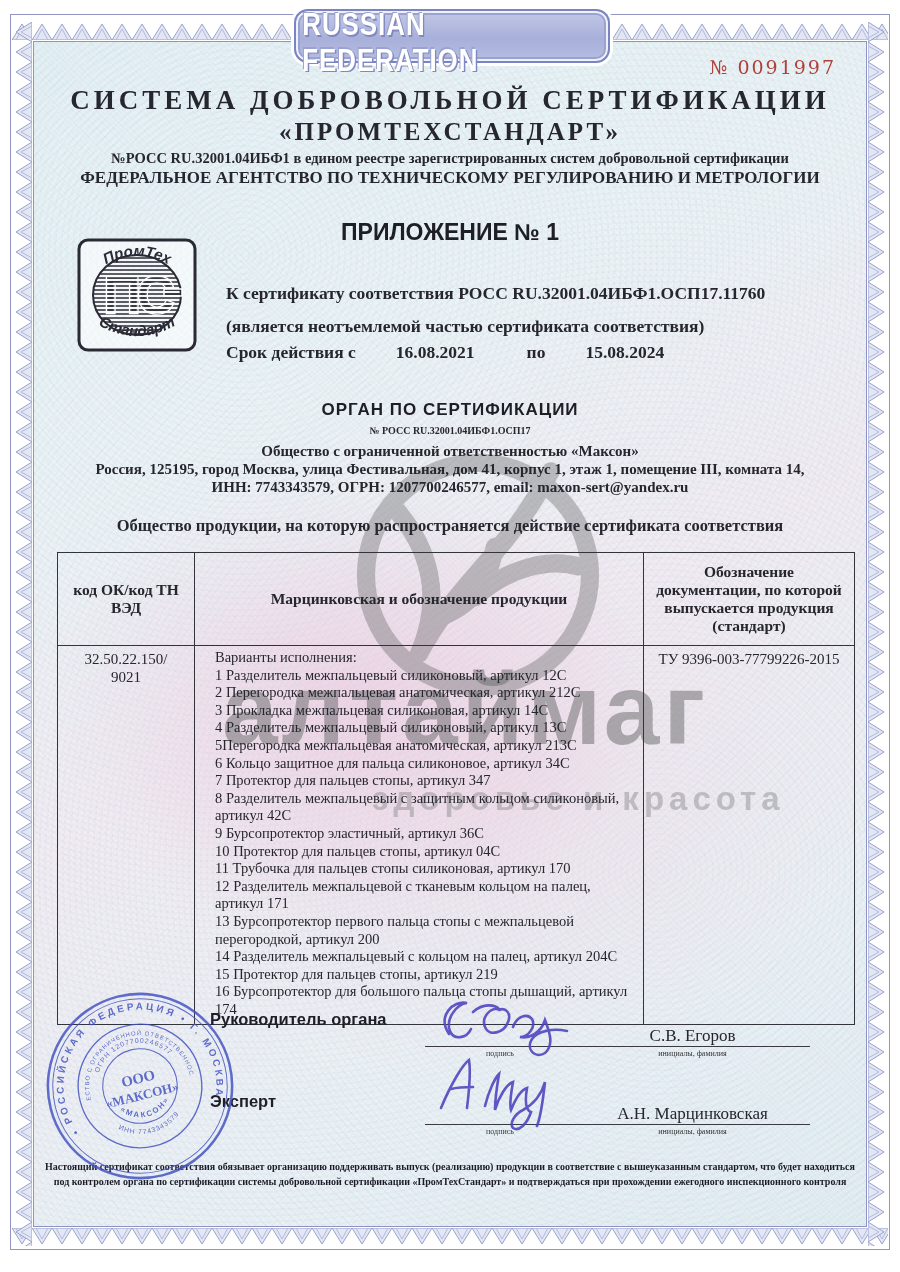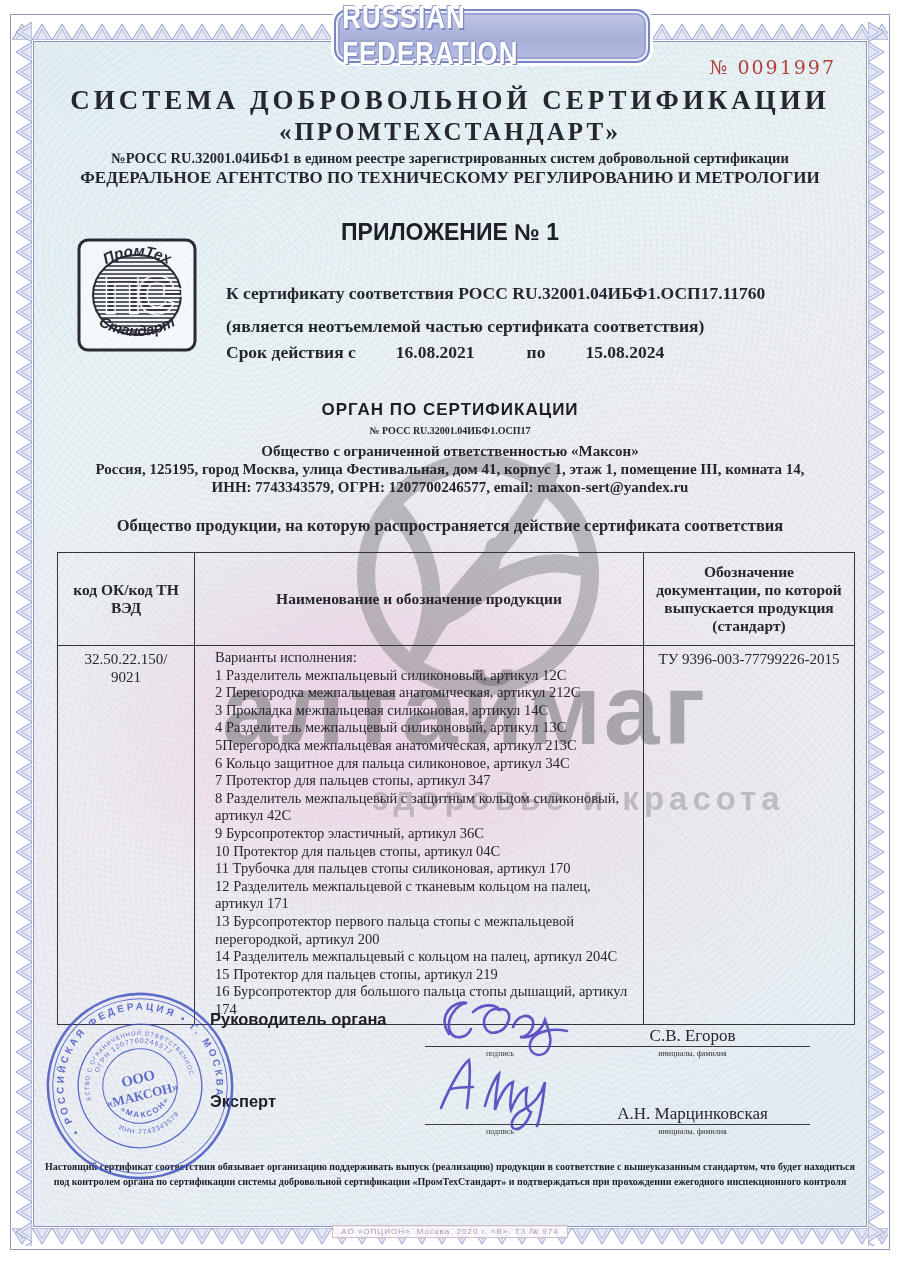--- a/index.html
+++ b/index.html
@@ -22,21 +22,21 @@
           repeating-linear-gradient(45deg, rgba(135,170,200,.055) 0 1px, rgba(0,0,0,0) 1px 4px),
           repeating-linear-gradient(-45deg, rgba(205,150,185,.05) 0 1px, rgba(0,0,0,0) 1px 4px),
           repeating-radial-gradient(circle at 25% 18%, rgba(120,185,205,.06) 0 2px, rgba(0,0,0,0) 2px 6px),
           repeating-radial-gradient(circle at 75% 70%, rgba(200,140,180,.05) 0 2px, rgba(0,0,0,0) 2px 6px),
           linear-gradient(155deg, #e4f1f4 0%, #eaf4f6 28%, #f1edf3 52%, #eaf2f5 78%, #e2eef2 100%);}
   
   .badge{position:absolute;left:294px;top:9px;width:312px;height:50px;z-index:10;
         background:linear-gradient(#c3c8e6,#a8b0da 55%,#b7bde2);
         border:2px solid #7b84c2;border-radius:14px;
         box-shadow:0 0 0 3px #fff, inset 0 0 0 2px #eef0fa, inset 0 0 0 4px #9aa2d2;
-        display:flex;align-items:center;justify-content:center;margin-left:40px;}
+        display:flex;justify-content:center;}
   .badge span{font-family:"Liberation Sans", sans-serif;font-weight:bold;font-size:27px;
         letter-spacing:1px;color:#fff;transform:scaleY(1.15) scaleX(.96);
         text-shadow:1.5px 1.5px 0 #8088c0, -1px -1px 0 #9aa2cf;}
   
   .doc-number{position:absolute;right:64px;top:56px;z-index:5;font-family:"DejaVu Serif", serif;
         font-size:19px;letter-spacing:2px;color:#b04038;}
   .ctr{position:absolute;left:40px;right:40px;text-align:center;z-index:4;}
   .t1{top:85px;font-size:27px;font-weight:bold;letter-spacing:4px;}
   .t2{top:118px;font-size:25px;font-weight:bold;letter-spacing:3px;}
   .reg{top:150px;font-size:14.5px;font-weight:bold;}
@@ -198,21 +198,21 @@
   <div class="ctr org-num">№ РОСС RU.32001.04ИБФ1.ОСП17</div>
   <div class="ctr org-name">Общество с ограниченной ответственностью «Максон»</div>
   <div class="ctr org-addr">Россия, 125195, город Москва, улица Фестивальная, дом 41, корпус 1, этаж 1, помещение III, комната 14,</div>
   <div class="ctr org-req">ИНН: 7743343579, ОГРН: 1207700246577, email: maxon-sert@yandex.ru</div>
 
   <div class="ctr caption">Общество продукции, на которую распространяется действие сертификата соответствия</div>
   <table class="tbl">
     <tbody>
         <tr>
       <th class="c-code">код ОК/код ТН ВЭД</th>
-      <th>Наименование и обозначение продукции</th>
+      <th>Марцинковская и обозначение продукции</th>
       <th class="c-doc">Обозначение документации, по которой выпускается продукция (стандарт)</th>
     </tr>
     <tr>
       <td class="code-cell">
         <div>32.50.22.150/</div>
         <div>9021</div>
       </td>
       <td class="cell-lines">
         <div>Варианты исполнения:</div>
         <div>1 Разделитель межпальцевый силиконовый, артикул 12С</div>
@@ -287,17 +287,14 @@
       <text font-size="8" letter-spacing="2" font-weight="bold">
         <textPath href="#stRingBot" startOffset="50%" text-anchor="middle">«МАКСОН»</textPath>
       </text>
       <text x="100" y="97" text-anchor="middle" font-family="Liberation Serif, serif" font-size="15" font-weight="bold">ООО</text>
       <text x="100" y="114" text-anchor="middle" font-family="Liberation Serif, serif" font-size="13.5" font-weight="bold">«МАКСОН»</text>
     </g>
   </svg>
 
   <div class="ctr disc1">Настоящий сертификат соответствия обязывает организацию поддерживать выпуск (реализацию) продукции в соответствие с вышеуказанным стандартом, что будет находиться</div>
   <div class="ctr disc2">под контролем органа по сертификации системы добровольной сертификации «ПромТехСтандарт» и подтверждаться при прохождении ежегодного инспекционного контроля</div>
-  <div class="print-info">
-    <span>АО «ОПЦИОН». Москва, 2020 г. «В». ТЗ № 974</span>
-  </div>
 
 </div>
 
 </body></html>

